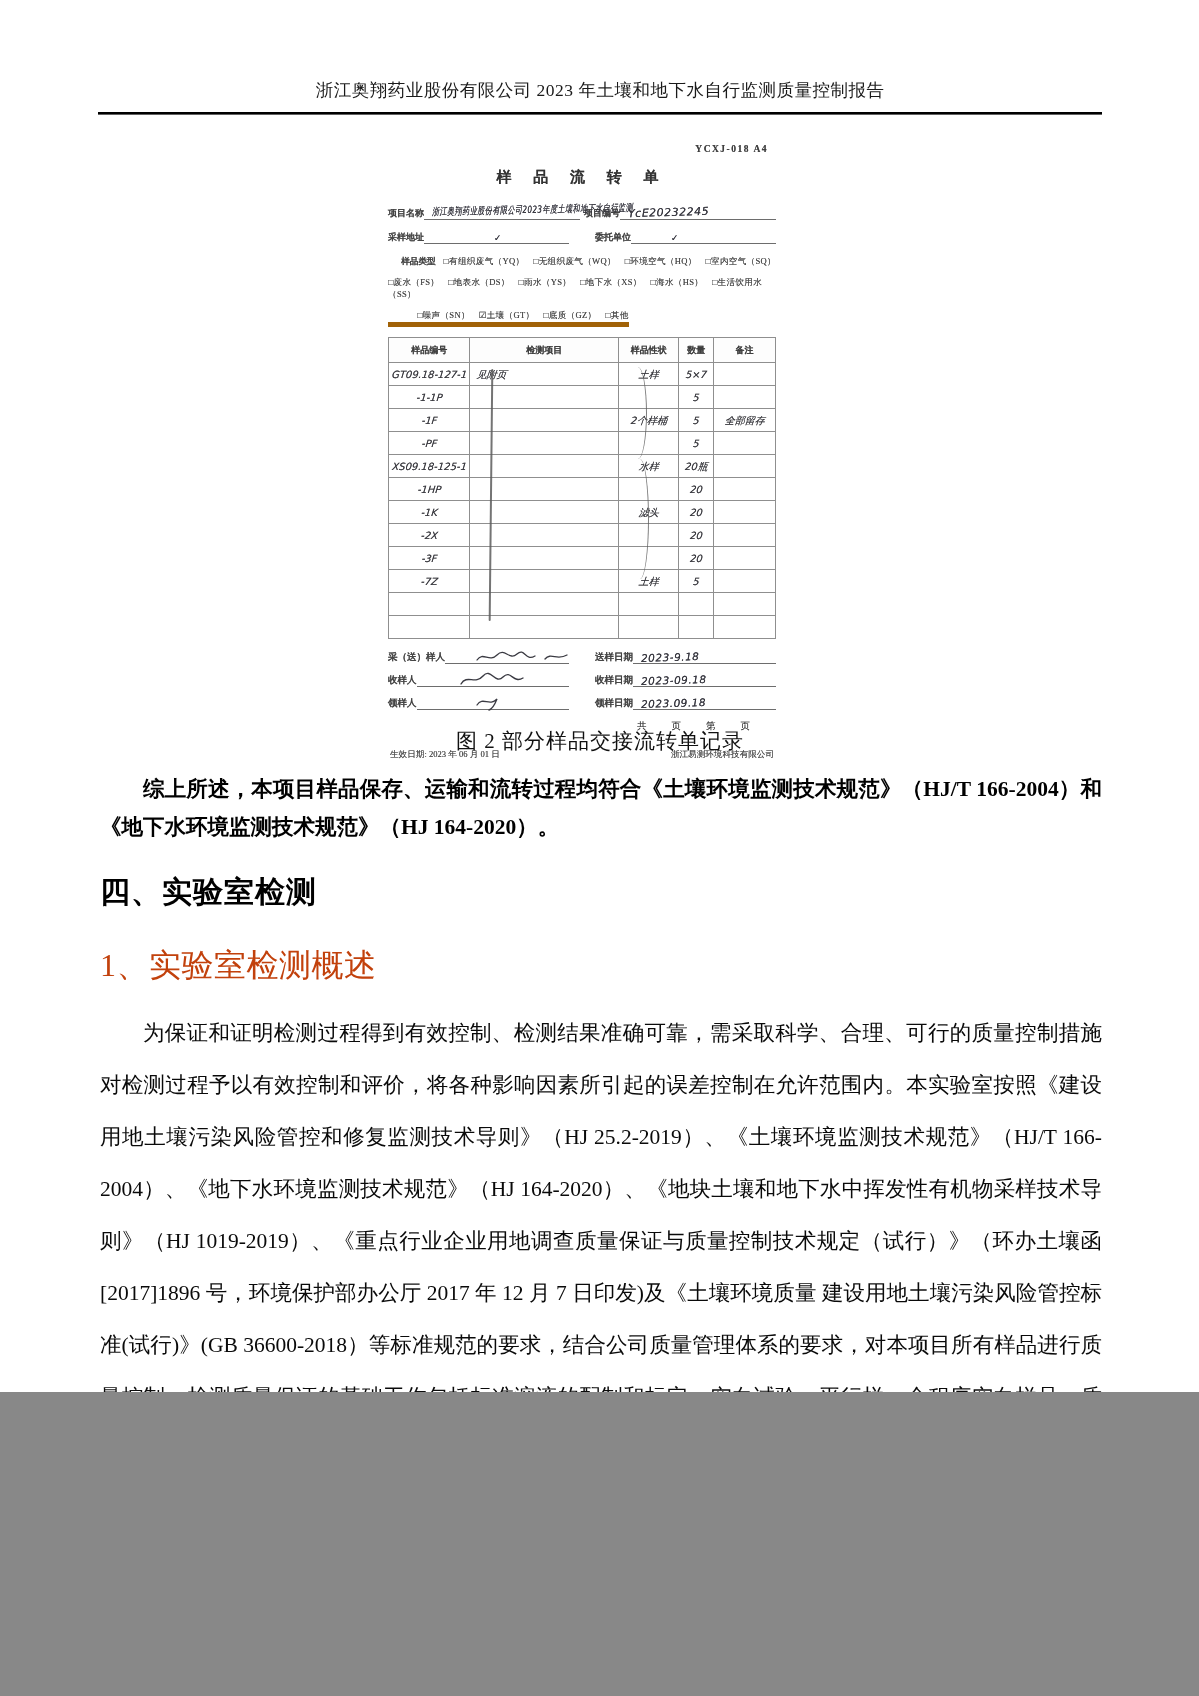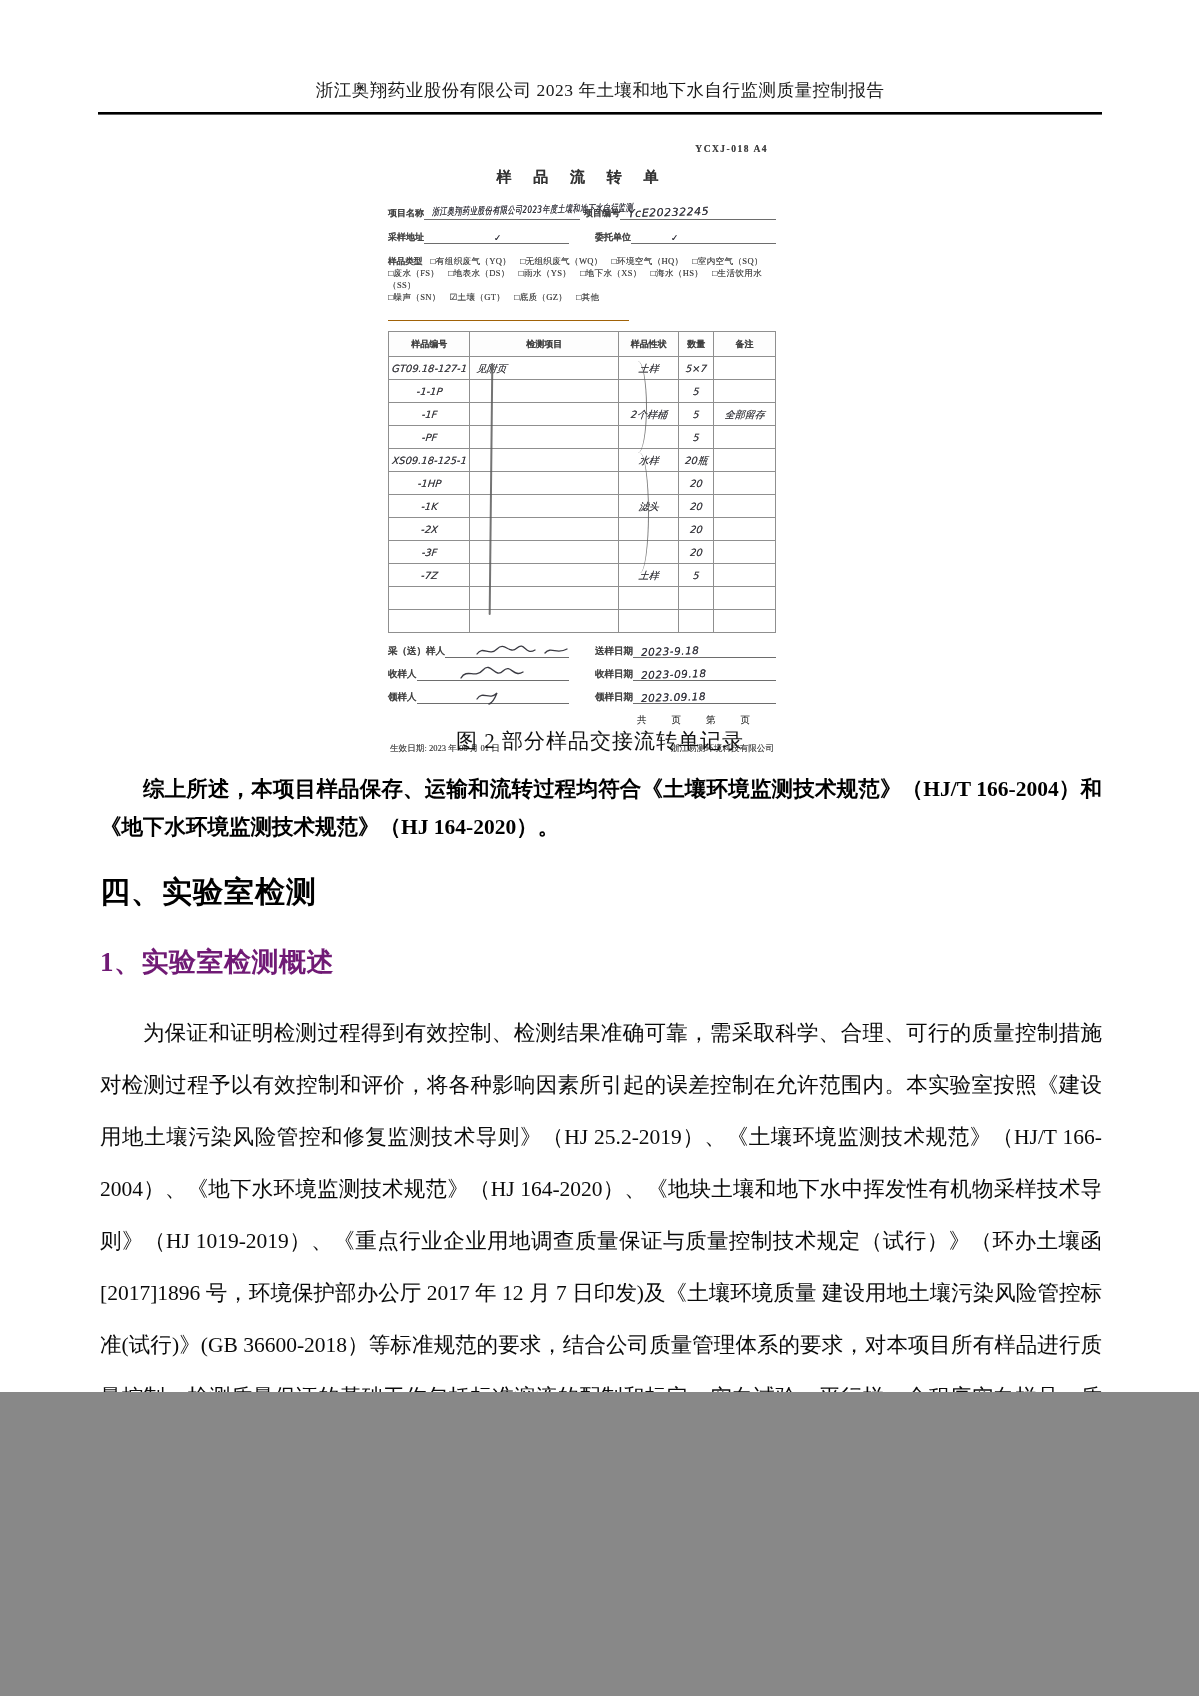--- a/index.html
+++ b/index.html
@@ -45,21 +45,21 @@
     display:inline-block;
     font-family:"DejaVu Sans", sans-serif;
     font-style:italic; color:#38383f;
     transform:rotate(-1.8deg);
     letter-spacing:.5px;
     text-shadow:0 0 .4px rgba(40,40,55,.9);
   }
   .fill .hand { position:absolute; left:8px; bottom:0; white-space:nowrap; }
   .hand.squeeze { transform:rotate(-1.2deg) scaleX(.72); transform-origin:left bottom; font-size:10.5px; }
   .chk-rows { margin:12px 16px 0 16px; font-size:8.6px; color:#474747; }
-  .chk-row { display:flex; gap:6px; }
+  .chk-row { margin-top:9px; display:flex; gap:6px;justify-content:flex-end; }
   .chk-row .f-label { font-weight:bold; margin-right:2px; }
   .chk-line { letter-spacing:.3px; }
   
   .tbl-wrap { position:relative; margin:10px 16px 0 16px; }
   table.scan-table { width:100%; border-collapse:collapse; table-layout:fixed; font-size:9px; }
   .scan-table th, .scan-table td { border:1px solid #8f8f8f; overflow:hidden; white-space:nowrap; }
   .scan-table th { height:25px; font-weight:bold; color:#3f3f3f; background:#fdfdfd; }
   .scan-table td { height:23px; text-align:center; }
   .scan-table td.c-item { text-align:left; padding-left:6px; }
   .scan-table td .hand, .scan-table td.hand-cell { font-size:10px; }
@@ -91,21 +91,21 @@
     font-size:21.5px; font-weight:bold; line-height:38px;
     text-align:justify; text-indent:2em; color:#000;
   }
   .h1 {
     position:absolute; top:872px; left:100px;
     font-size:30px; font-weight:bold; letter-spacing:1px;
     font-family:"Liberation Sans", sans-serif; color:#000;
   }
   .h2 {
     position:absolute; top:944px; left:100px;
-    font-size:27px; font-weight:bold; letter-spacing:.5px; color:#701a75;
+    font-size:32px; font-weight:normal; letter-spacing:.5px; color:#c2410c;
   }
   .para-body {
     position:absolute; top:1007px; left:100px; width:1002px;
     font-size:21.5px; line-height:52px;
     text-align:justify; text-indent:2em; color:#0a0a0a;
   }
   
   .footer-rule { position:absolute; top:1572px; left:108px; width:984px; height:1.5px; background:#2b2b2b; }
   .doc-footer {
     position:absolute; top:1582px; left:100px; width:1000px;
@@ -149,21 +149,21 @@
     </div>
 
     <div class="chk-rows">
       <div class="chk-row">
         <span class="f-label">样品类型</span>
         <span class="chk-line">□有组织废气（YQ）　□无组织废气（WQ）　□环境空气（HQ）　□室内空气（SQ）</span>
       </div>
       <div class="chk-row">
         <span class="chk-line">□废水（FS）　□地表水（DS）　□雨水（YS）　□地下水（XS）　□海水（HS）　□生活饮用水（SS）</span>
       </div>
-      <div class="chk-row" style="border-bottom:1px solid #a16207; padding-bottom:16px; width:62%">
+      <div class="chk-row" style="border-bottom:5px solid #a16207; padding-bottom:0; width:62%">
         <span class="chk-line">□噪声（SN）　☑土壤（GT）　□底质（GZ）　□其他</span>
       </div>
     </div>
 
     <div class="tbl-wrap">
       <table class="scan-table">
         <colgroup>
           <col style="width:21%">
             <col style="width:38.5%">
             <col style="width:15.5%">

